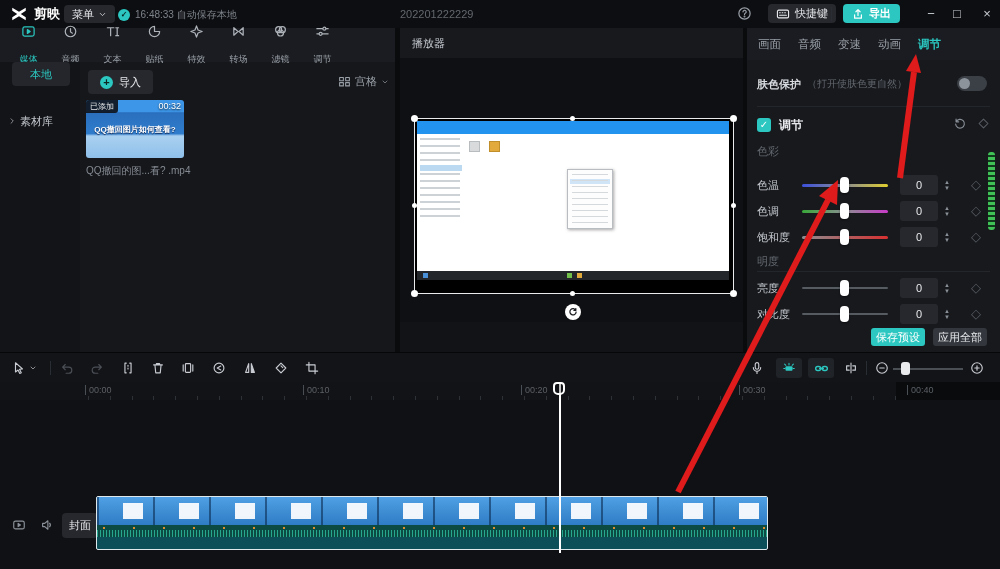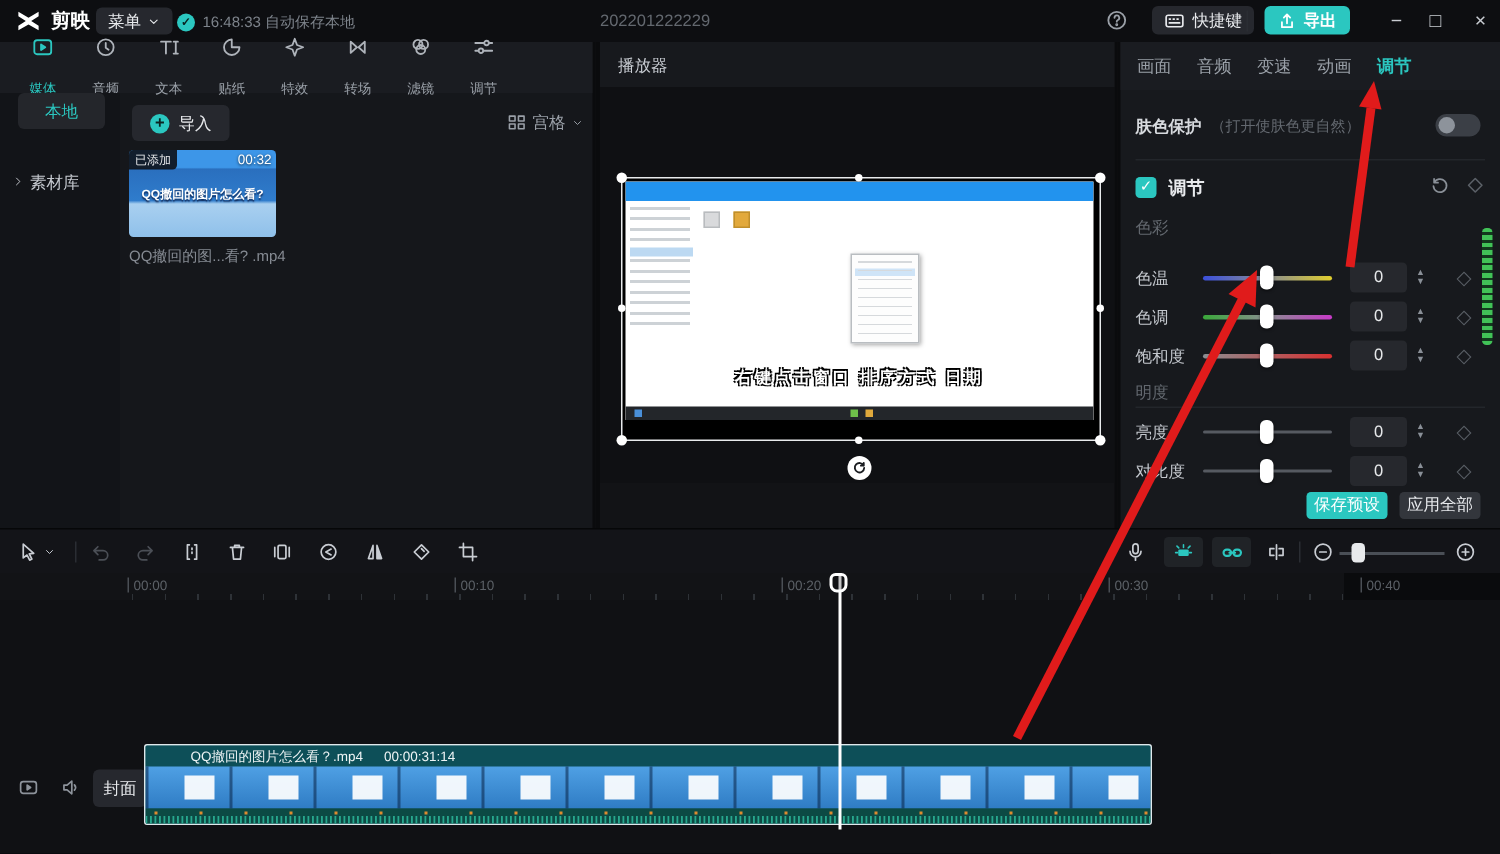--- a/index.html
+++ b/index.html
@@ -255,21 +255,21 @@
           </svg>
         <span>宫格</span>
         <svg class="ic" width="8" height="8" viewBox="0 0 16 16">
             <path d="M4 6 l4 4 4 -4"></path>
           </svg>
       </div>
       <div class="media-card abs">
         <div class="thumb">
           <span class="badge-added">已添加</span>
           <span class="thumb-dur">00:32</span>
-          <span class="thumb-text">QQ撤回的图片怎么看?</span>
+          <span class="thumb-text">QQ撤回图片如何查看?</span>
         </div>
         <div class="media-cap">QQ撤回的图...看? .mp4</div>
       </div>
     </div>
   </div>
 
   <div class="abs center-panel">
     <div class="abs center-head">
       <span>播放器</span>
     </div>
@@ -278,21 +278,20 @@
         <div class="vpage">
           <div class="vblue"></div>
           <div class="vside"></div>
           <div class="vsel"></div>
           <div class="vico1"></div>
           <div class="vico2"></div>
           <div class="vmenu">
             <div class="vmenu-hl"></div>
             <div class="vmenu-lines"></div>
           </div>
-          <div class="vcap">右键点击窗口 排序方式 日期</div>
           <div class="vtask">
               <i style="left:6px"></i>
               <i style="left:150px;background:#6fbf4a"></i>
               <i style="left:160px;background:#e0a93c"></i>
             </div>
         </div>
         <span class="hd" style="left:-4px;top:-4px"></span>
         <span class="hd" style="right:-4px;top:-4px"></span>
         <span class="hd" style="left:-4px;bottom:-4px"></span>
         <span class="hd" style="right:-4px;bottom:-4px"></span>
@@ -527,24 +526,20 @@
         </svg>
     </span>
     <span class="tico" style="left:40px;top:118px">
       <svg class="ic" width="14" height="14" viewBox="0 0 16 16">
           <path d="M3 6.2 v3.6 h2.4 L9 12.8 V3.2 L5.4 6.2 Z"></path>
           <path d="M11 6 a3 3 0 0 1 0 4"></path>
         </svg>
     </span>
     <span class="cover-btn">封面</span>
     <div class="clip">
-      <div class="clip-head">
-        <span>QQ撤回的图片怎么看？.mp4</span>
-        <span>00:00:31:14</span>
-      </div>
       <div class="clip-strip"></div>
       <div class="clip-wave"></div>
     </div>
   </div>
 
   <div class="playhead-line"></div>
   <div class="playhead-pin"></div>
 
   <svg class="abs arrows" viewBox="0 0 1000 569">
     <line x1="678" y1="492" x2="828" y2="200" stroke="#e01b1b" stroke-width="6"></line>

